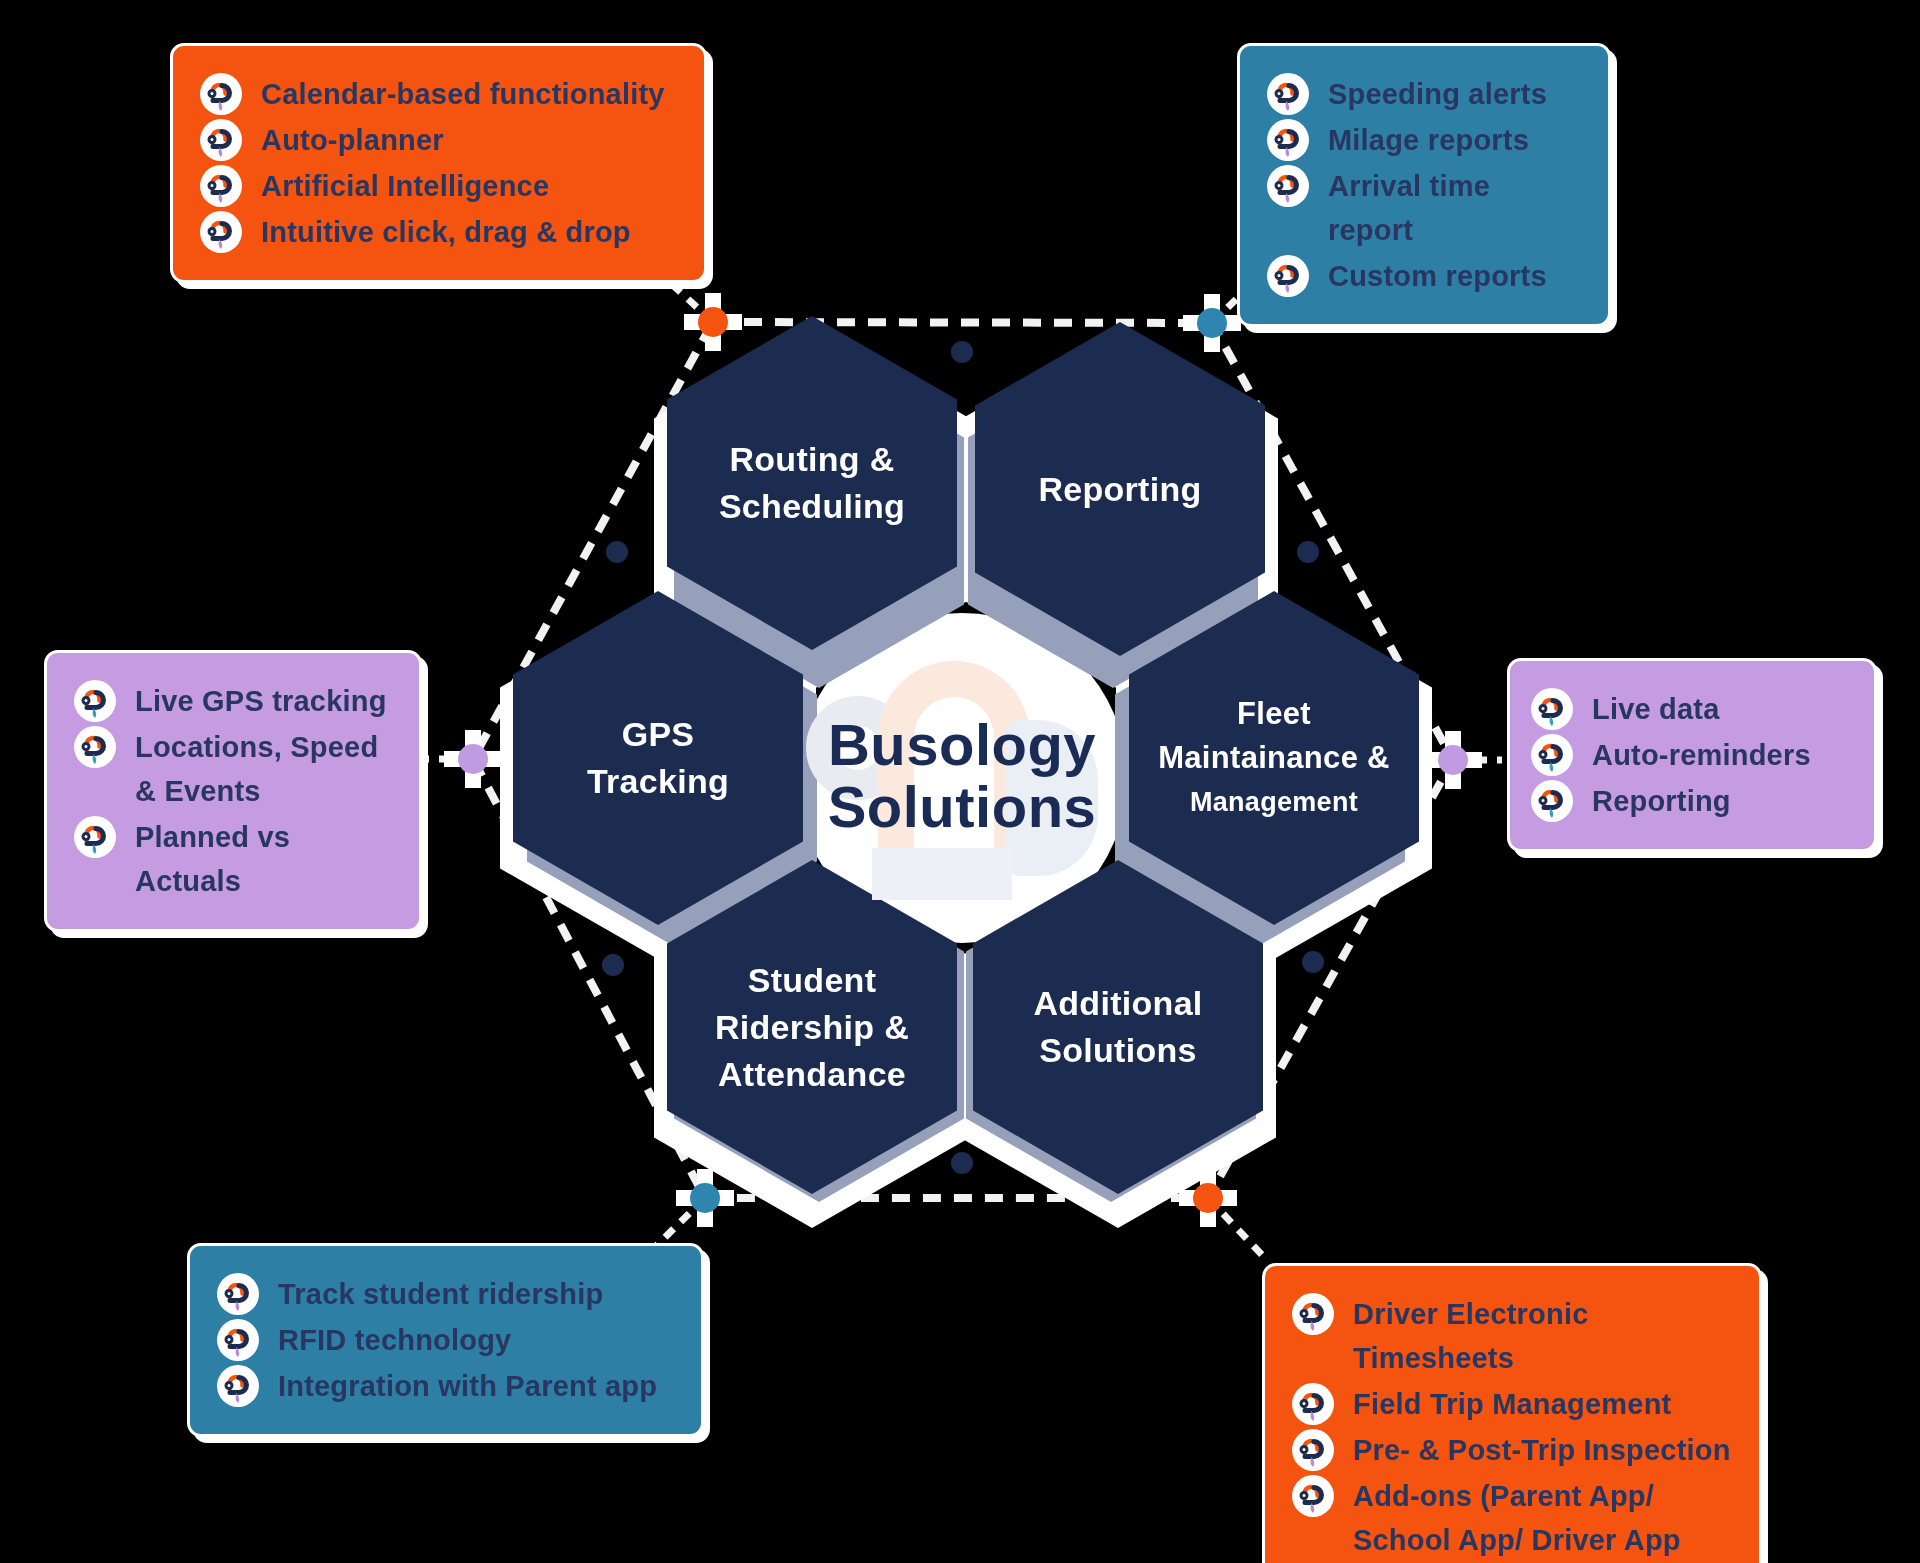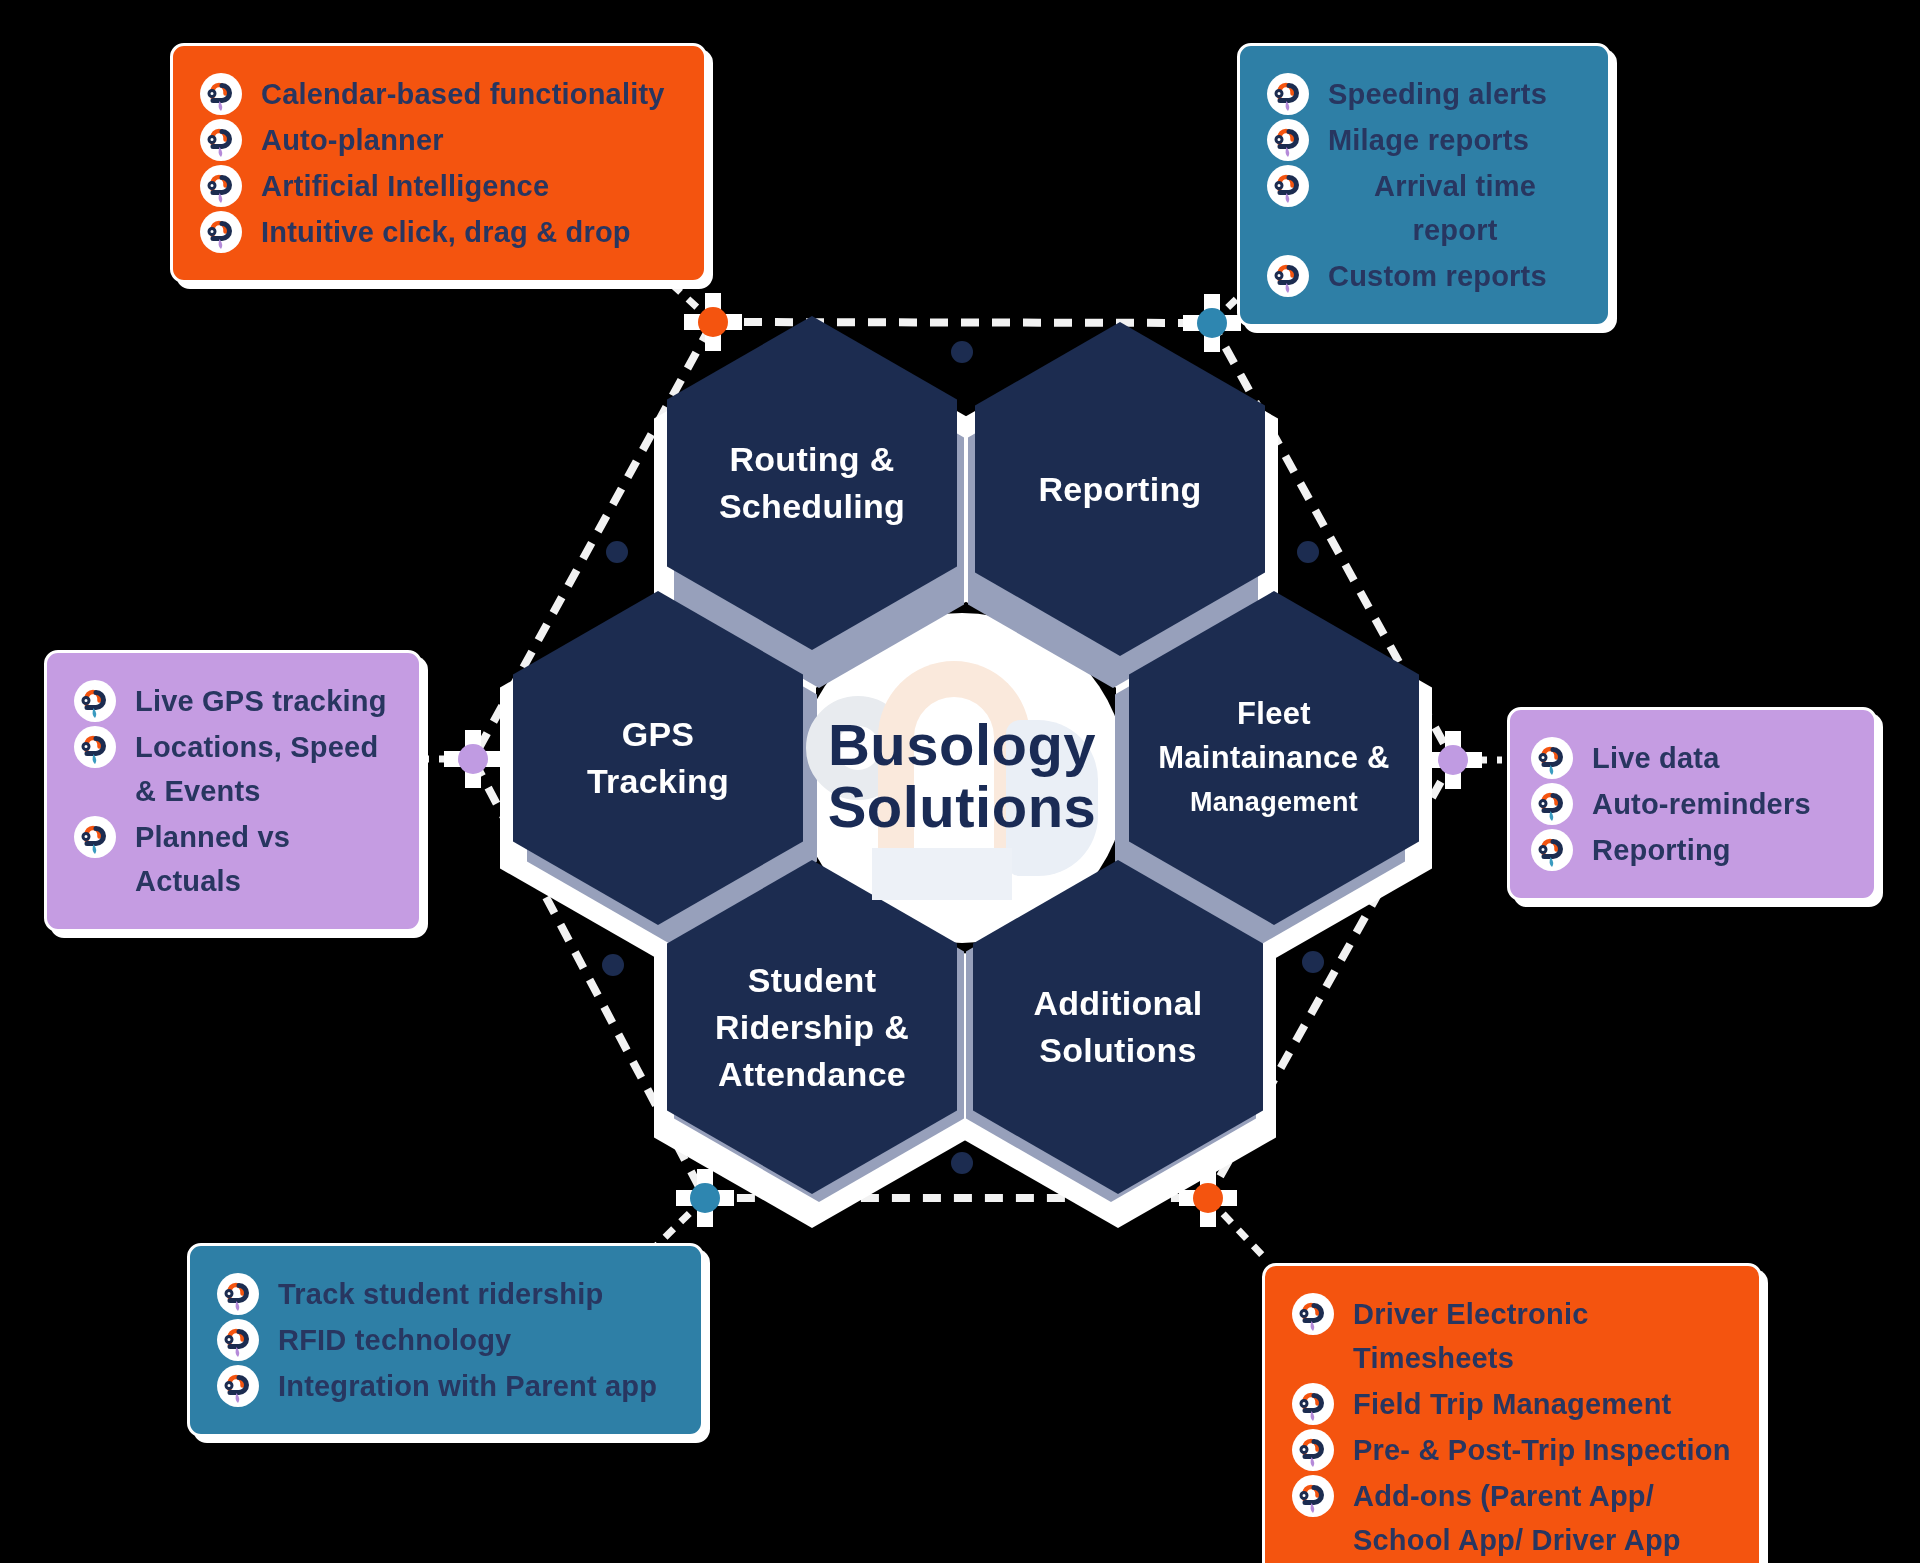--- a/index.html
+++ b/index.html
@@ -214,21 +214,21 @@
           <path d="M13.5 25 v-5.5 a6.5 6.5 0 0 1 13 0 v2" fill="none" stroke="#F4540F" stroke-width="4.5" stroke-linecap="round"></path>
           <path d="M14 28.5 h9 a7.5 7.5 0 0 0 0-15" fill="none" stroke="#1C2C50" stroke-width="5" stroke-linecap="round"></path>
           <circle cx="13" cy="21.5" r="3" fill="#fff" stroke="#1C2C50" stroke-width="3"></circle>
           <path d="M20.5 29 q4.5 6 1.5 10 q-4-3-1.5-10z" fill="#B58AD9"></path>
         </svg>
       <span class="item-text">Intuitive click, drag &amp; drop</span>
       </li>
   </ul>
 </div>
 
-<div class="callout teal" style="left:1237px;top:43px;width:374px;text-align:center;">
+<div class="callout teal" style="left:1237px;top:43px;width:374px;">
   <ul>
     <li>
       <svg class="bullet-icon" viewBox="0 0 44 44">
           <circle cx="22" cy="22" r="21" fill="#fff"></circle>
           <path d="M13.5 25 v-5.5 a6.5 6.5 0 0 1 13 0 v2" fill="none" stroke="#F4540F" stroke-width="4.5" stroke-linecap="round"></path>
           <path d="M14 28.5 h9 a7.5 7.5 0 0 0 0-15" fill="none" stroke="#1C2C50" stroke-width="5" stroke-linecap="round"></path>
           <circle cx="13" cy="21.5" r="3" fill="#fff" stroke="#1C2C50" stroke-width="3"></circle>
           <path d="M20.5 29 q4.5 6 1.5 10 q-4-3-1.5-10z" fill="#B58AD9"></path>
         </svg>
       <span class="item-text">Speeding alerts</span>
@@ -294,21 +294,21 @@
           <path d="M13.5 25 v-5.5 a6.5 6.5 0 0 1 13 0 v2" fill="none" stroke="#F4540F" stroke-width="4.5" stroke-linecap="round"></path>
           <path d="M14 28.5 h9 a7.5 7.5 0 0 0 0-15" fill="none" stroke="#1C2C50" stroke-width="5" stroke-linecap="round"></path>
           <circle cx="13" cy="21.5" r="3" fill="#fff" stroke="#1C2C50" stroke-width="3"></circle>
           <path d="M20.5 29 q4.5 6 1.5 10 q-4-3-1.5-10z" fill="#3A9BC0"></path>
         </svg>
       <span class="item-text">Planned vs Actuals</span>
       </li>
   </ul>
 </div>
 
-<div class="callout purple" style="left:1507px;top:707px;width:370px;padding-left:20px;">
+<div class="callout purple" style="left:1507px;top:658px;width:370px;padding-left:20px;">
   <ul>
     <li>
       <svg class="bullet-icon" viewBox="0 0 44 44">
           <circle cx="22" cy="22" r="21" fill="#fff"></circle>
           <path d="M13.5 25 v-5.5 a6.5 6.5 0 0 1 13 0 v2" fill="none" stroke="#F4540F" stroke-width="4.5" stroke-linecap="round"></path>
           <path d="M14 28.5 h9 a7.5 7.5 0 0 0 0-15" fill="none" stroke="#1C2C50" stroke-width="5" stroke-linecap="round"></path>
           <circle cx="13" cy="21.5" r="3" fill="#fff" stroke="#1C2C50" stroke-width="3"></circle>
           <path d="M20.5 29 q4.5 6 1.5 10 q-4-3-1.5-10z" fill="#3A9BC0"></path>
         </svg>
       <span class="item-text">Live data</span>

